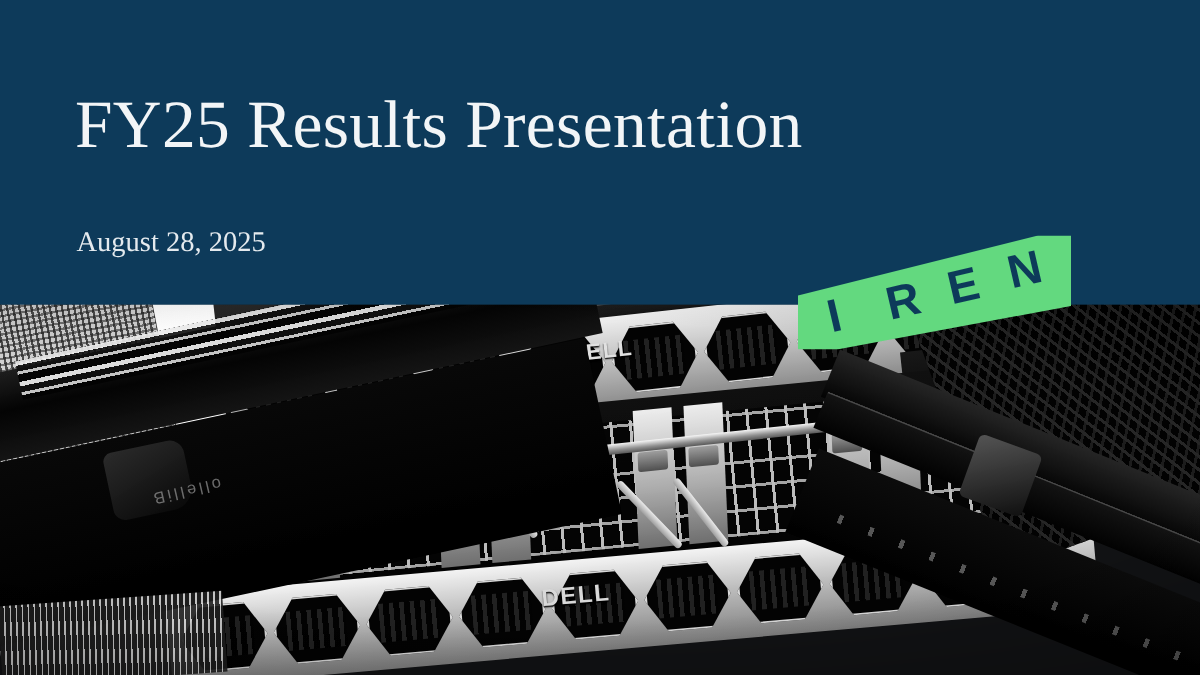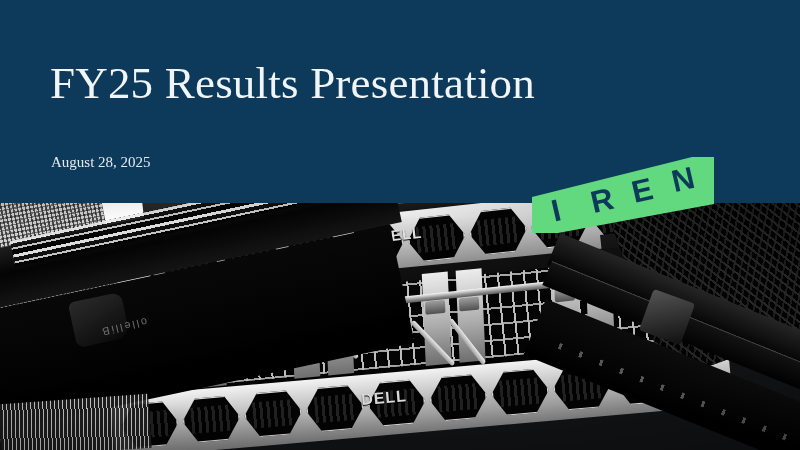--- a/index.html
+++ b/index.html
@@ -23,21 +23,21 @@
     z-index:4;
   }
   .sub1{
     position:absolute;left:51px;top:132px;
     font-family:"Liberation Serif",serif;
     font-size:15px;line-height:20px;color:#e4eaee;white-space:nowrap;z-index:4;
   }
   .sub2{
     position:absolute;left:51px;top:152px;
     font-family:"Liberation Serif",serif;
-    font-size:15px;line-height:20px;color:#e4eaee;white-space:nowrap;z-index:4;
+    font-size:19px;line-height:20px;color:#e4eaee;white-space:nowrap;z-index:4;
   }
 
   
   .photo{
     position:absolute;left:0;top:203px;width:800px;height:247px;
     overflow:hidden;background:#111214;z-index:1;
   }
   .photo-inner{position:absolute;inset:0;filter:grayscale(1) contrast(1.08);}
 
   

